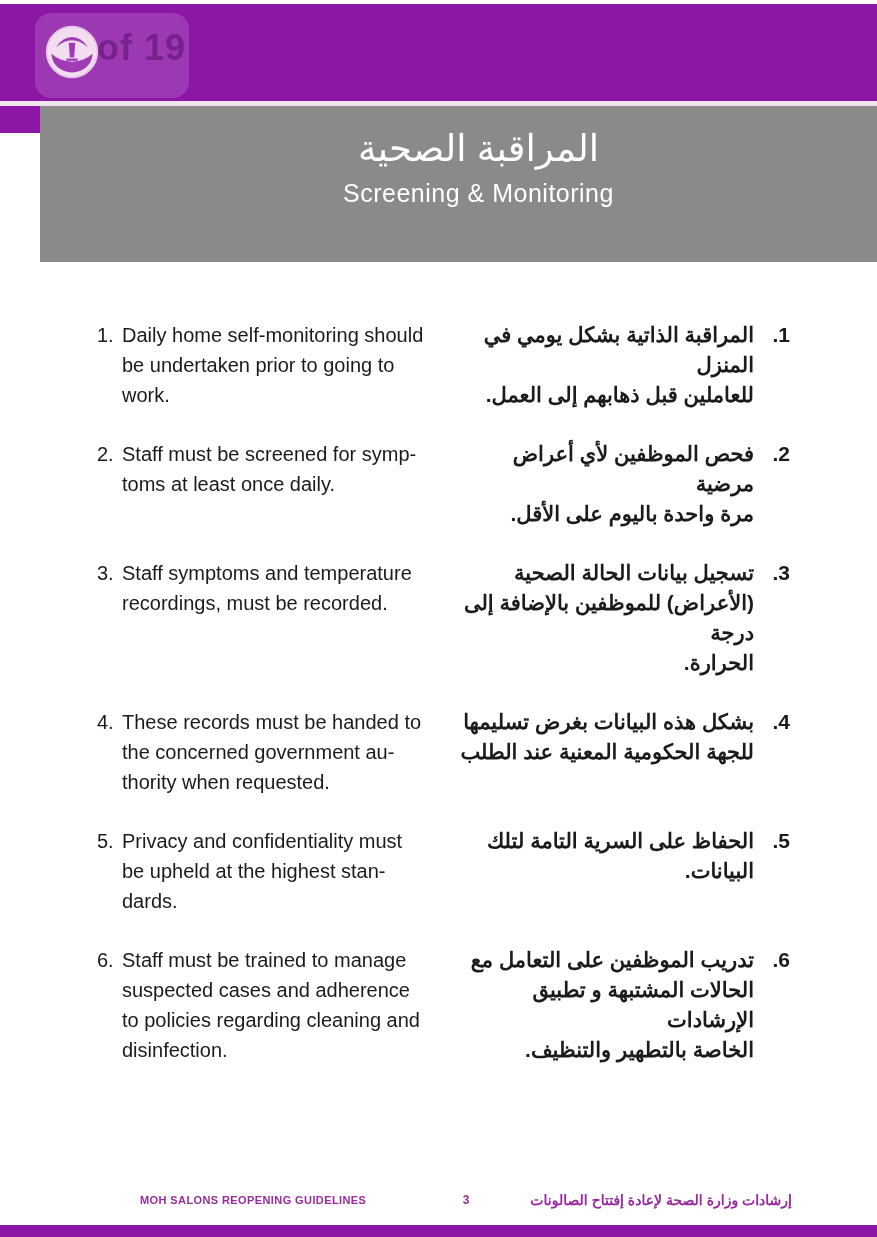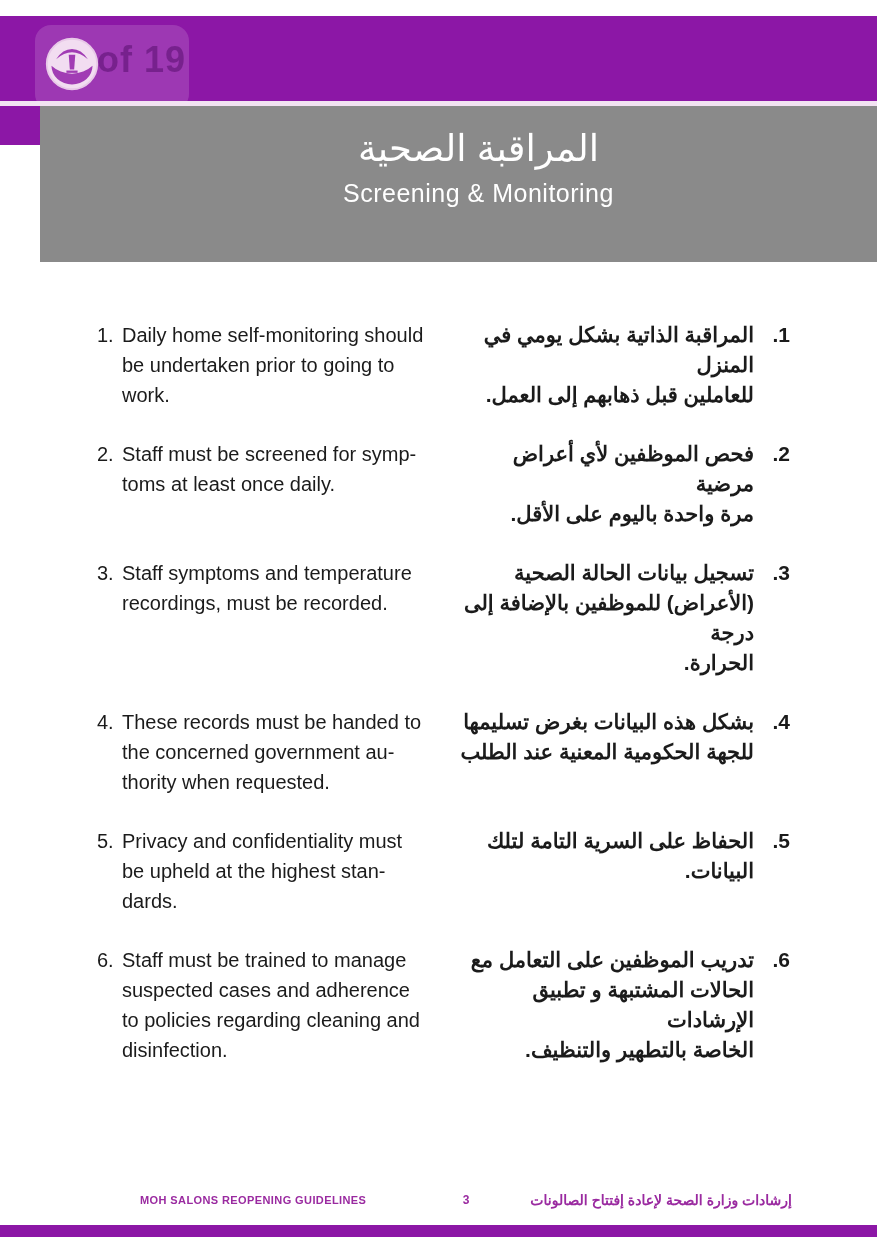--- a/index.html
+++ b/index.html
@@ -1,21 +1,21 @@
 <!DOCTYPE html>
 <html lang="en"><head>
 <meta charset="utf-8">
 <style>
   html,body{margin:0;padding:0;}
   body{
     width:877px;height:1237px;position:relative;overflow:hidden;
     background:#ffffff;font-family:"Liberation Sans",sans-serif;color:#1b1b1b;
   }
   
-  .top-band{position:absolute;top:16px;left:0;width:877px;height:129px;background:#8c17a6;}
+  .top-band{position:absolute;top:4px;left:0;width:877px;height:129px;background:#8c17a6;}
   .page-badge{
     position:absolute;left:35px;top:9px;width:154px;height:85px;
     background:rgba(244,220,246,0.17);border-radius:16px;
   }
   .logo-wrap{position:absolute;left:9px;top:11px;width:56px;height:56px;}
   .logo-caption{
     position:absolute;left:2px;top:69px;width:76px;text-align:center;
     font-size:11px;font-weight:normal;color:#f3dcf2;direction:rtl;margin-top:42px;
   }
   .counter-text{

